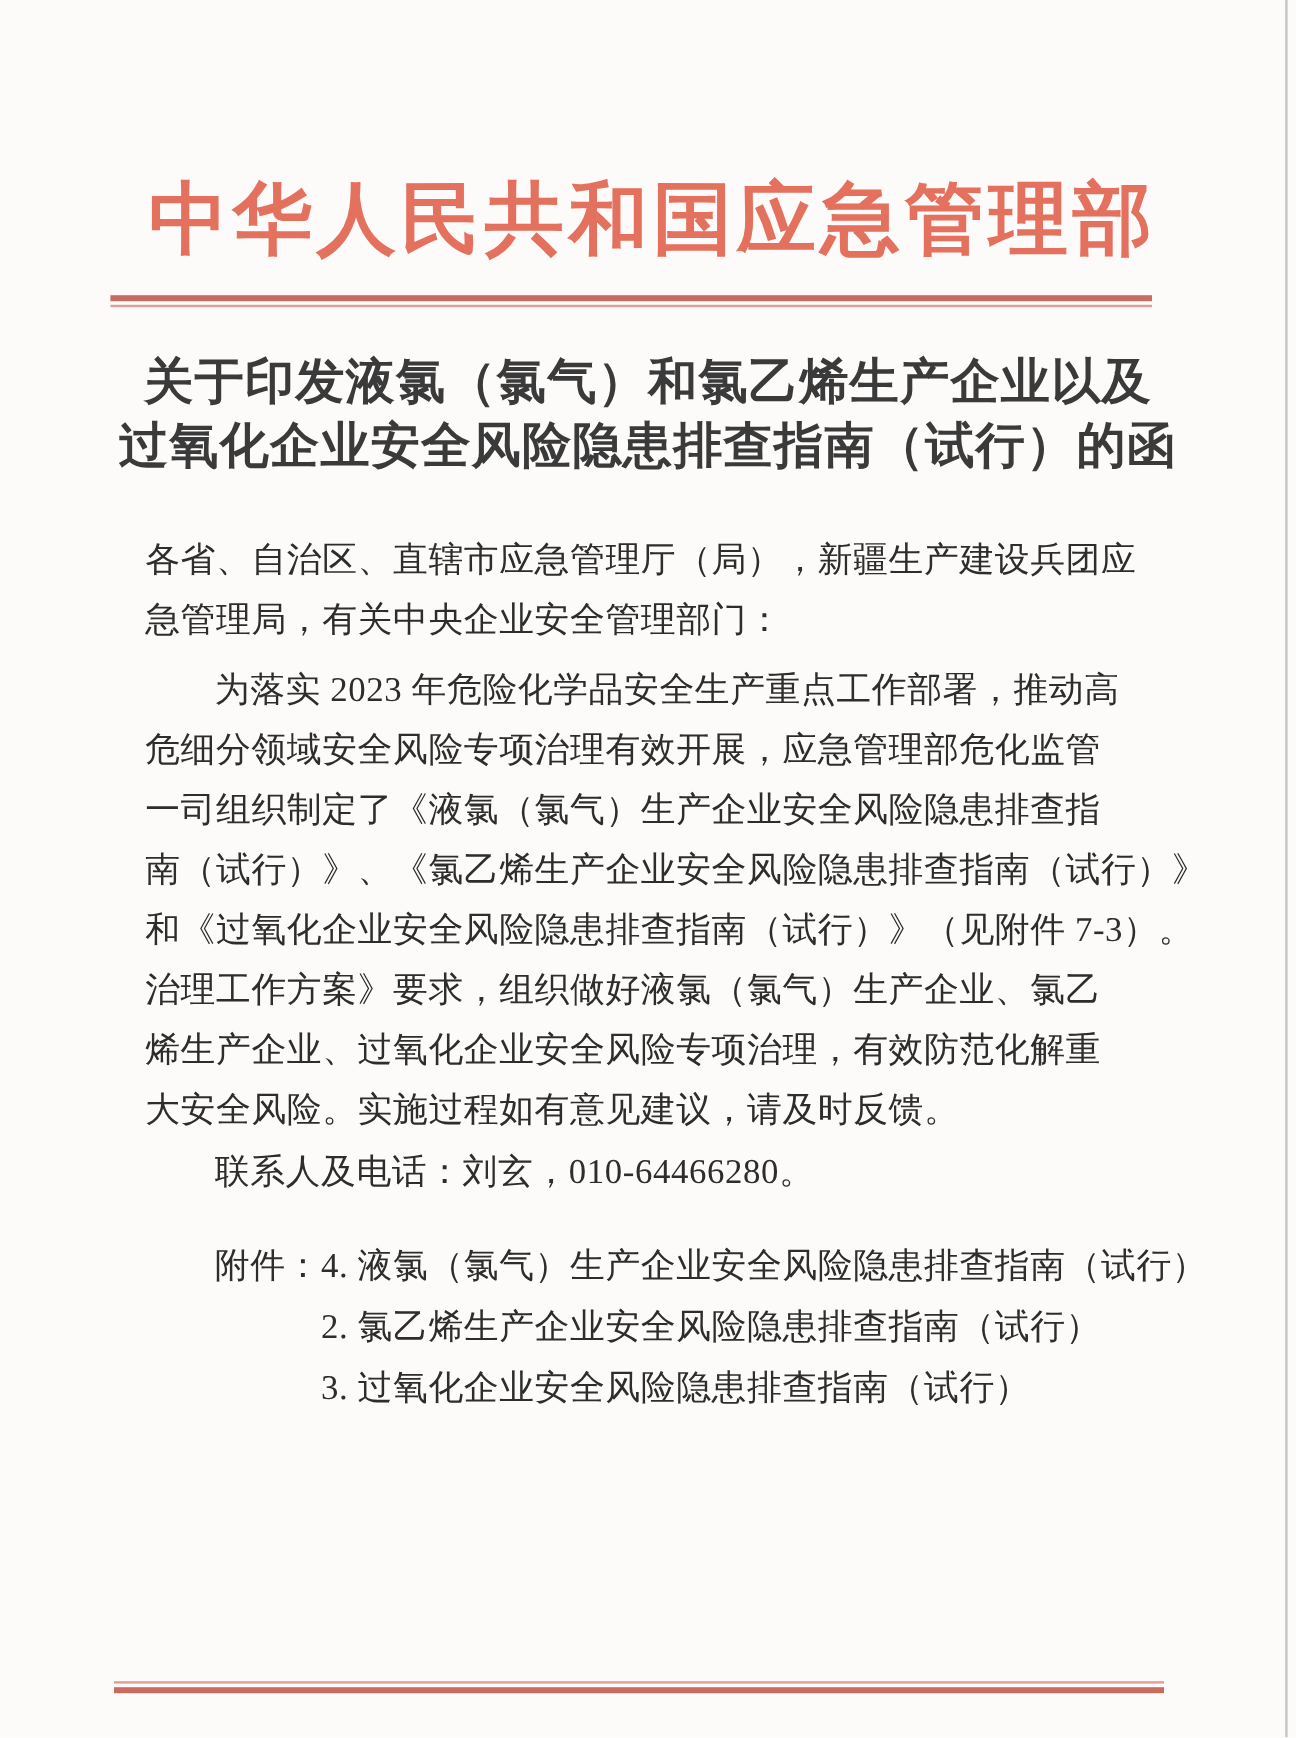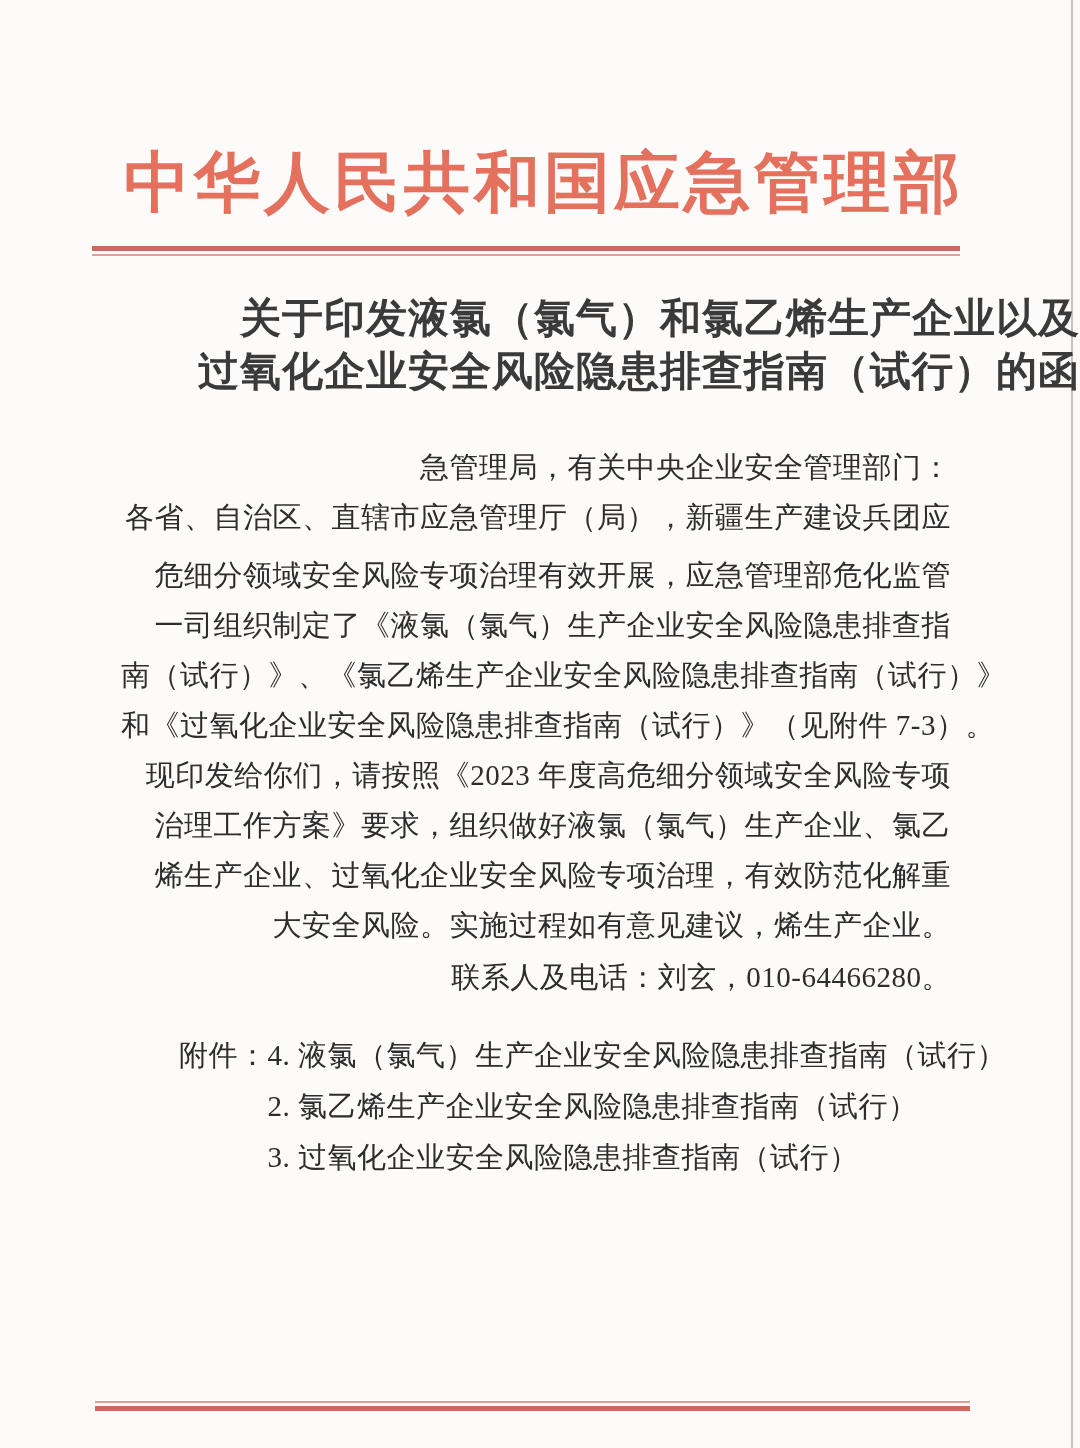--- a/index.html
+++ b/index.html
@@ -64,21 +64,21 @@
   .body-block {
     position: absolute;
     top: 442px;
     left: 121px;
     width: 830px;
     font-size: 29px;
     line-height: 50px;
     color: #2d2d2d;
     letter-spacing: 0.5px;
   }
-  .line { white-space: nowrap; text-align: right; }
+  .line { white-space: nowrap; }
   .para-main { margin-top: 8px; }
   .para-main .indent, .contact-line { text-indent: 58px; }
   .contact-line { margin-top: 2px; font-family: Liberation Serif, serif; }
 
   
   .attachments {
     margin-top: 28px;
     line-height: 51px;
   }
   .att-row { display: flex; white-space: nowrap; }
@@ -101,33 +101,33 @@
   </div>
 
   <div class="doc-title">
     <div class="line">关于印发液氯（氯气）和氯乙烯生产企业以及</div>
     <div class="line">过氧化企业安全风险隐患排查指南（试行）的函</div>
   </div>
 
   <div class="body-block">
 
     <div class="salutation">
+      <div class="line">各省、自治区、直辖市应急管理厅（局），新疆生产建设兵团应</div>
       <div class="line">急管理局，有关中央企业安全管理部门：</div>
-      <div class="line">各省、自治区、直辖市应急管理厅（局），新疆生产建设兵团应</div>
     </div>
 
     <div class="para-main">
+      <div class="line indent">为落实 2023 年危险化学品安全生产重点工作部署，推动高</div>
       <div class="line">危细分领域安全风险专项治理有效开展，应急管理部危化监管</div>
       <div class="line">一司组织制定了《液氯（氯气）生产企业安全风险隐患排查指</div>
       <div class="line">南（试行）》、《氯乙烯生产企业安全风险隐患排查指南（试行）》</div>
       <div class="line">和《过氧化企业安全风险隐患排查指南（试行）》（见附件 7-3）。</div>
-      <div class="line">现印发给你们，请按照《2023 年度高危细分领域安全风险专项</div>
       <div class="line">治理工作方案》要求，组织做好液氯（氯气）生产企业、氯乙</div>
       <div class="line">烯生产企业、过氧化企业安全风险专项治理，有效防范化解重</div>
-      <div class="line">大安全风险。实施过程如有意见建议，烯生产企业。</div>
+      <div class="line">大安全风险。实施过程如有意见建议，请及时反馈。</div>
     </div>
 
     <div class="line contact-line">联系人及电话：刘玄，010-64466280。</div>
 
     <div class="attachments">
       <div class="att-row">
         <span class="att-label">附件：</span>
         <span class="att-item">4. 液氯（氯气）生产企业安全风险隐患排查指南（试行）</span>
       </div>
       <div class="att-row">

